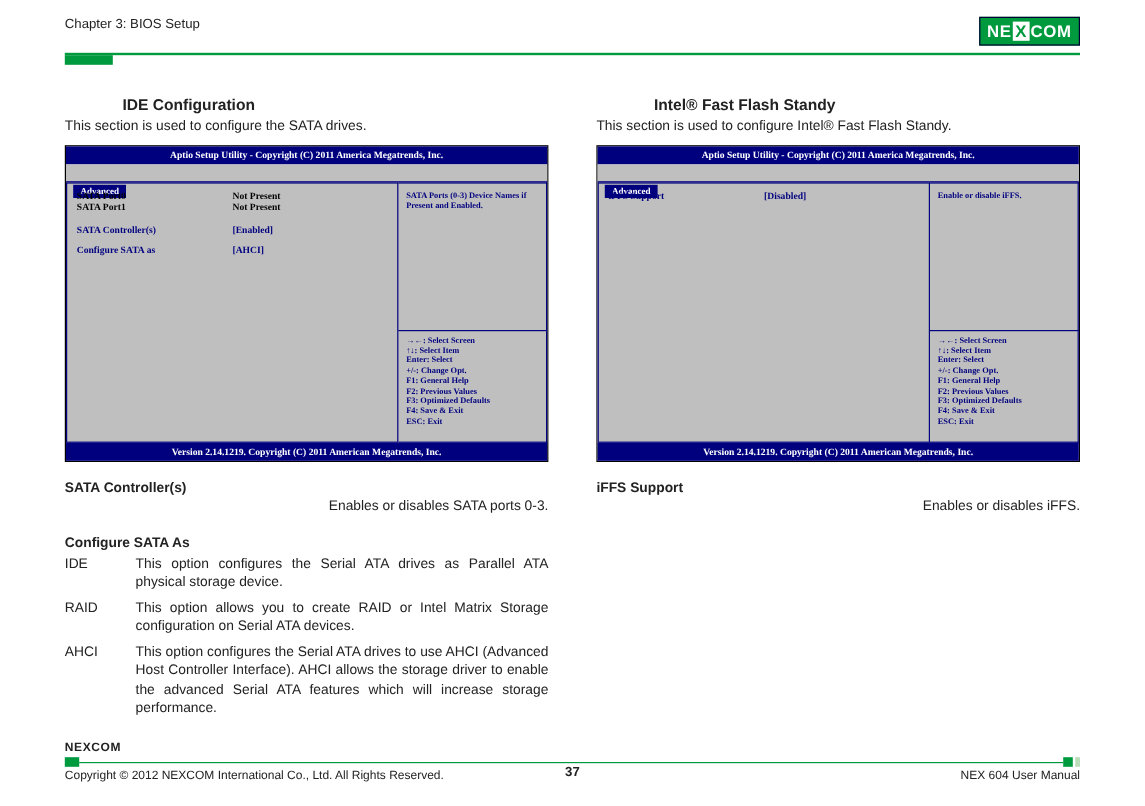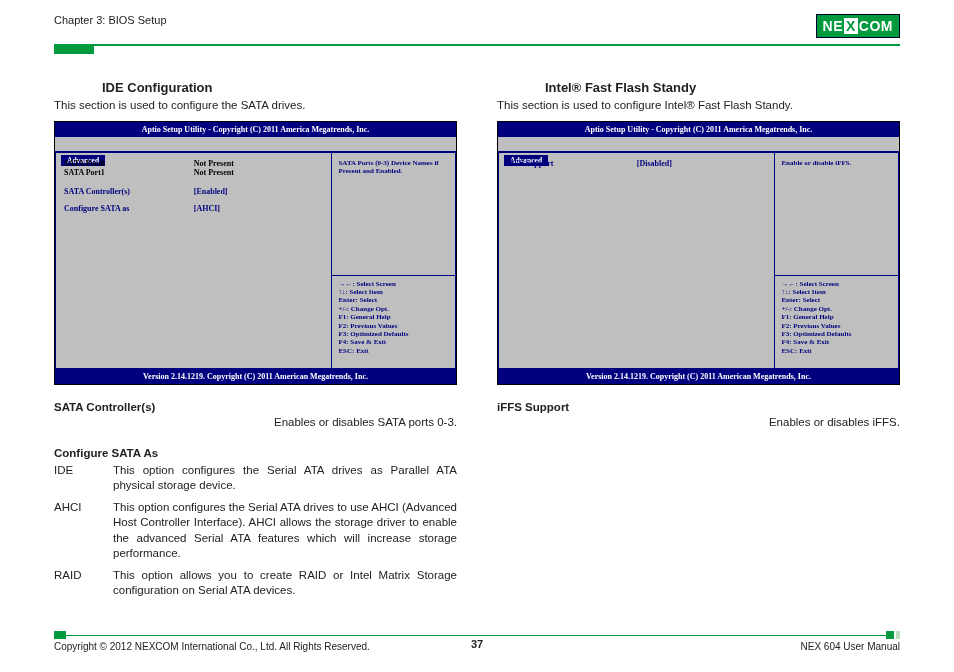--- a/index.html
+++ b/index.html
@@ -121,26 +121,26 @@
     <div class="sub-title">SATA Controller(s)</div>
     <div class="sub-desc">Enables or disables SATA ports 0-3.</div>
 
     <div class="sub-title">Configure SATA As</div>
     <div class="opt-table" id="opt-table">
         <div class="opt-row">
      <div class="opt-key">IDE</div>
      <div class="opt-val">This option configures the Serial ATA drives as Parallel ATA physical storage device.</div>
    </div>
         <div class="opt-row">
+     <div class="opt-key">RAID</div>
+     <div class="opt-val">This option allows you to create RAID or Intel Matrix Storage configuration on Serial ATA devices.</div>
+   </div>
+        <div class="opt-row">
      <div class="opt-key">AHCI</div>
      <div class="opt-val">This option configures the Serial ATA drives to use AHCI (Advanced Host Controller Interface). AHCI allows the storage driver to enable the advanced Serial ATA features which will increase storage performance.</div>
-   </div>
-        <div class="opt-row">
-     <div class="opt-key">RAID</div>
-     <div class="opt-val">This option allows you to create RAID or Intel Matrix Storage configuration on Serial ATA devices.</div>
    </div>
       </div>
   </div>
 
   <div class="col">
     <div class="sect-title">Intel® Fast Flash Standy</div>
     <div class="sect-desc">This section is used to configure Intel® Fast Flash Standy.</div>
 
     <div class="bios-box">
       <div class="bios-title">Aptio Setup Utility - Copyright (C) 2011 America Megatrends, Inc.</div>
@@ -175,20 +175,23 @@
     </div>
 
     <div class="sub-title">iFFS Support</div>
     <div class="sub-desc">Enables or disables iFFS.</div>
   </div>
 </div>
 
 <div class="page-num">37</div>
 
 <div class="page-footer">
+  <div class="footer-logo-row">
+    <span class="footer-logo">NEXCOM</span>
+  </div>
   <div class="footer-hr">
     <div class="footer-bar-l"></div>
     <div class="footer-line"></div>
     <div class="footer-bar-r"></div>
     <div class="footer-bar-r2"></div>
   </div>
   <div class="footer-text-row">
     <span>Copyright © 2012 NEXCOM International Co., Ltd. All Rights Reserved.</span>
     <span>NEX 604 User Manual</span>
   </div>

